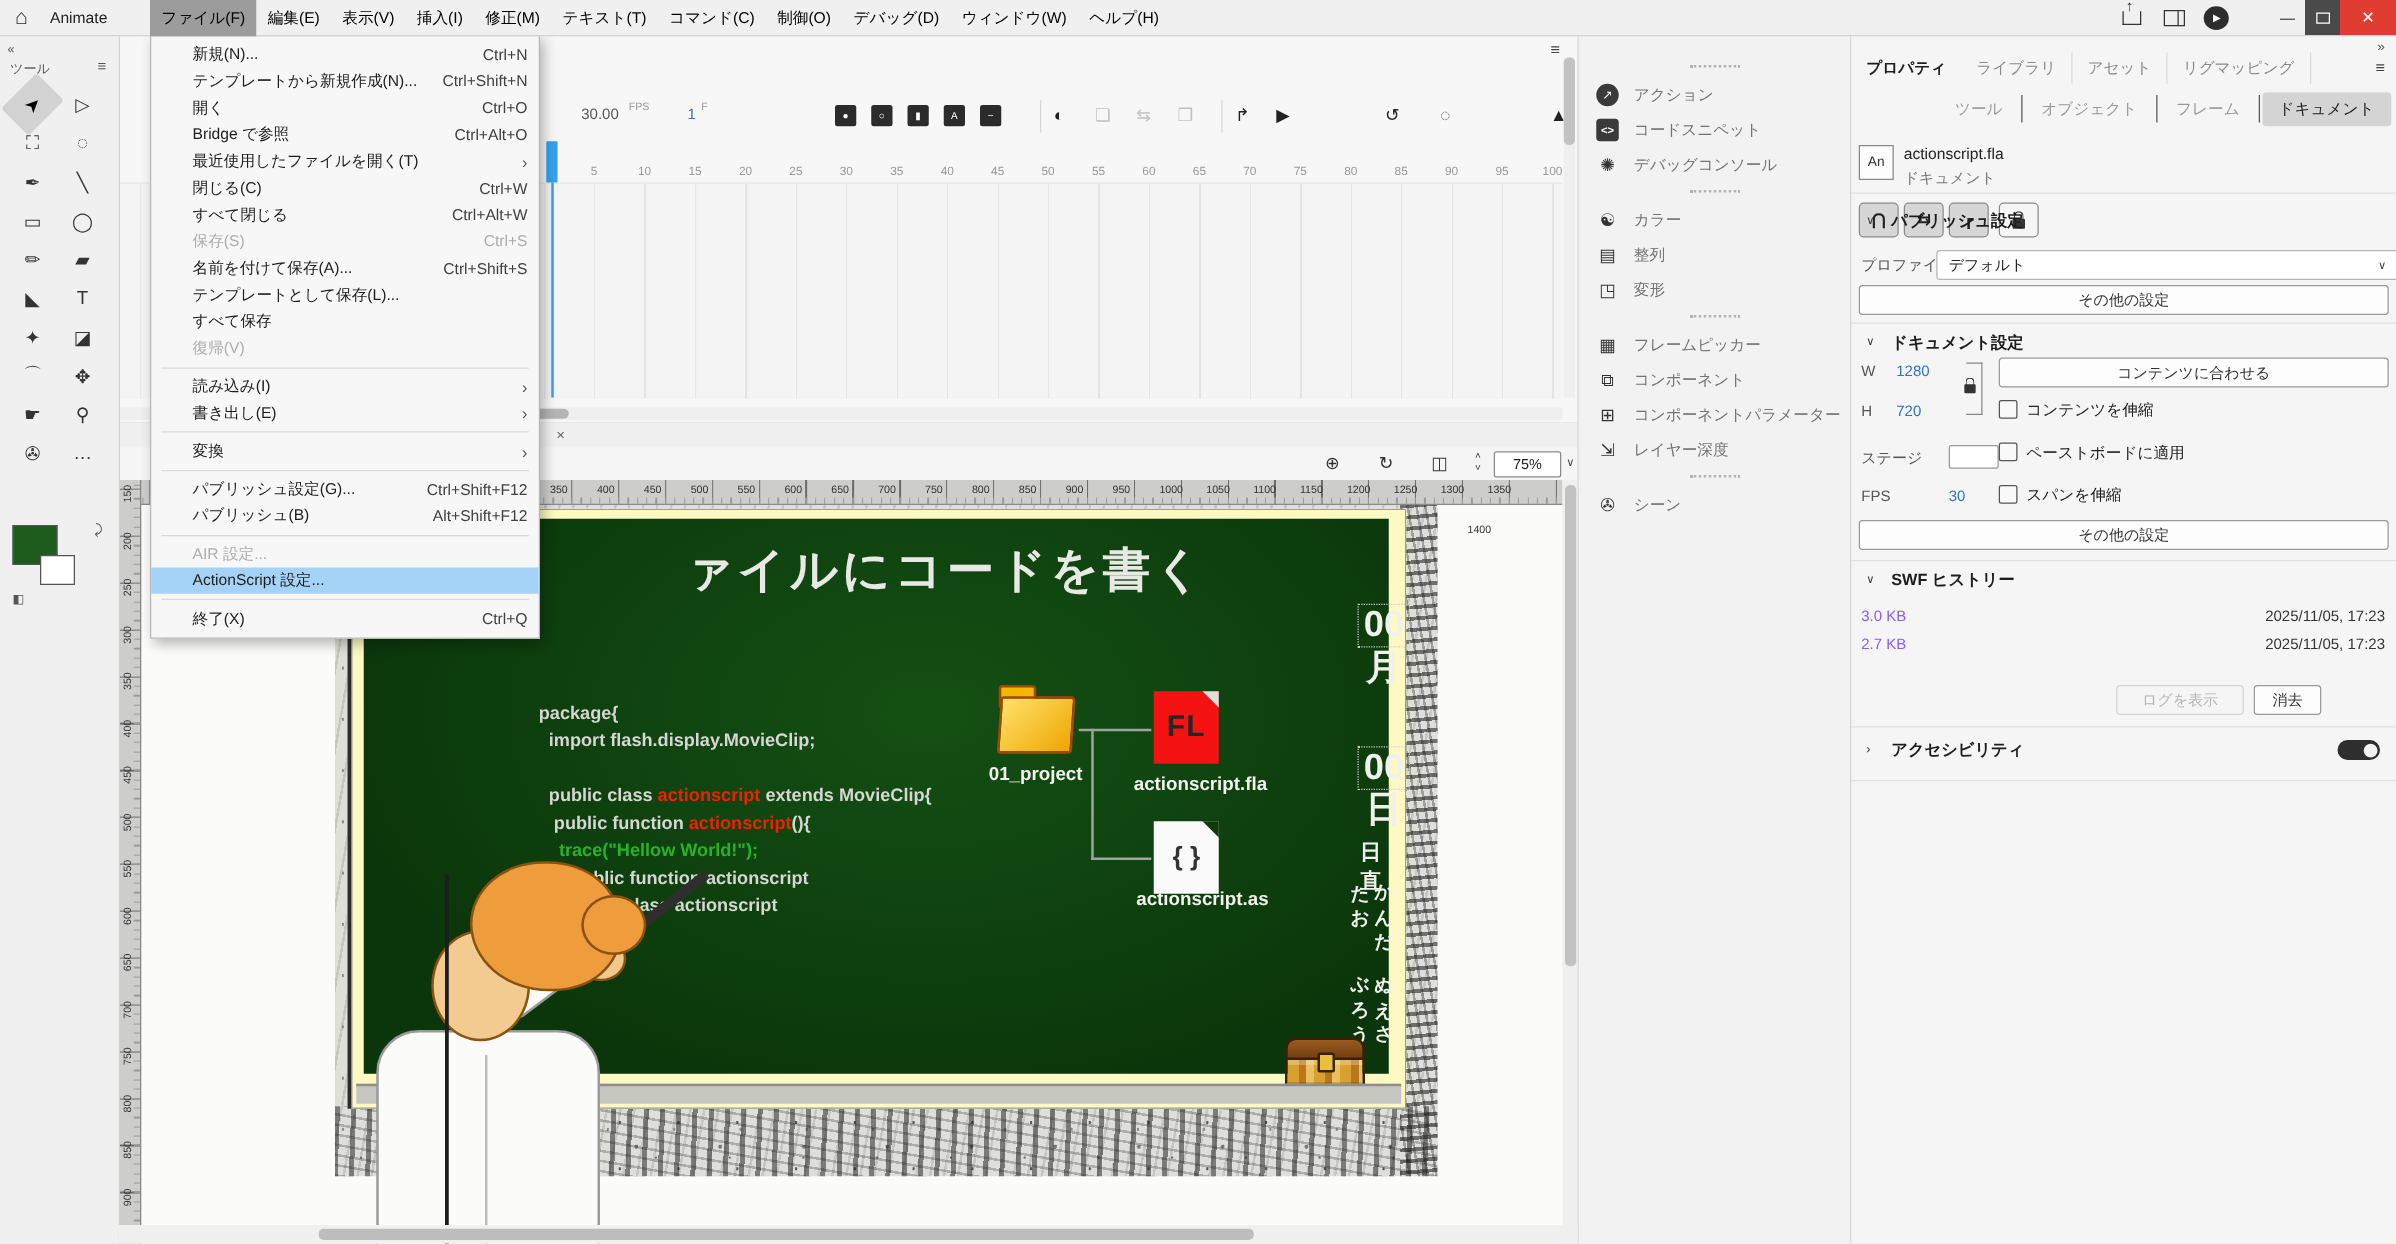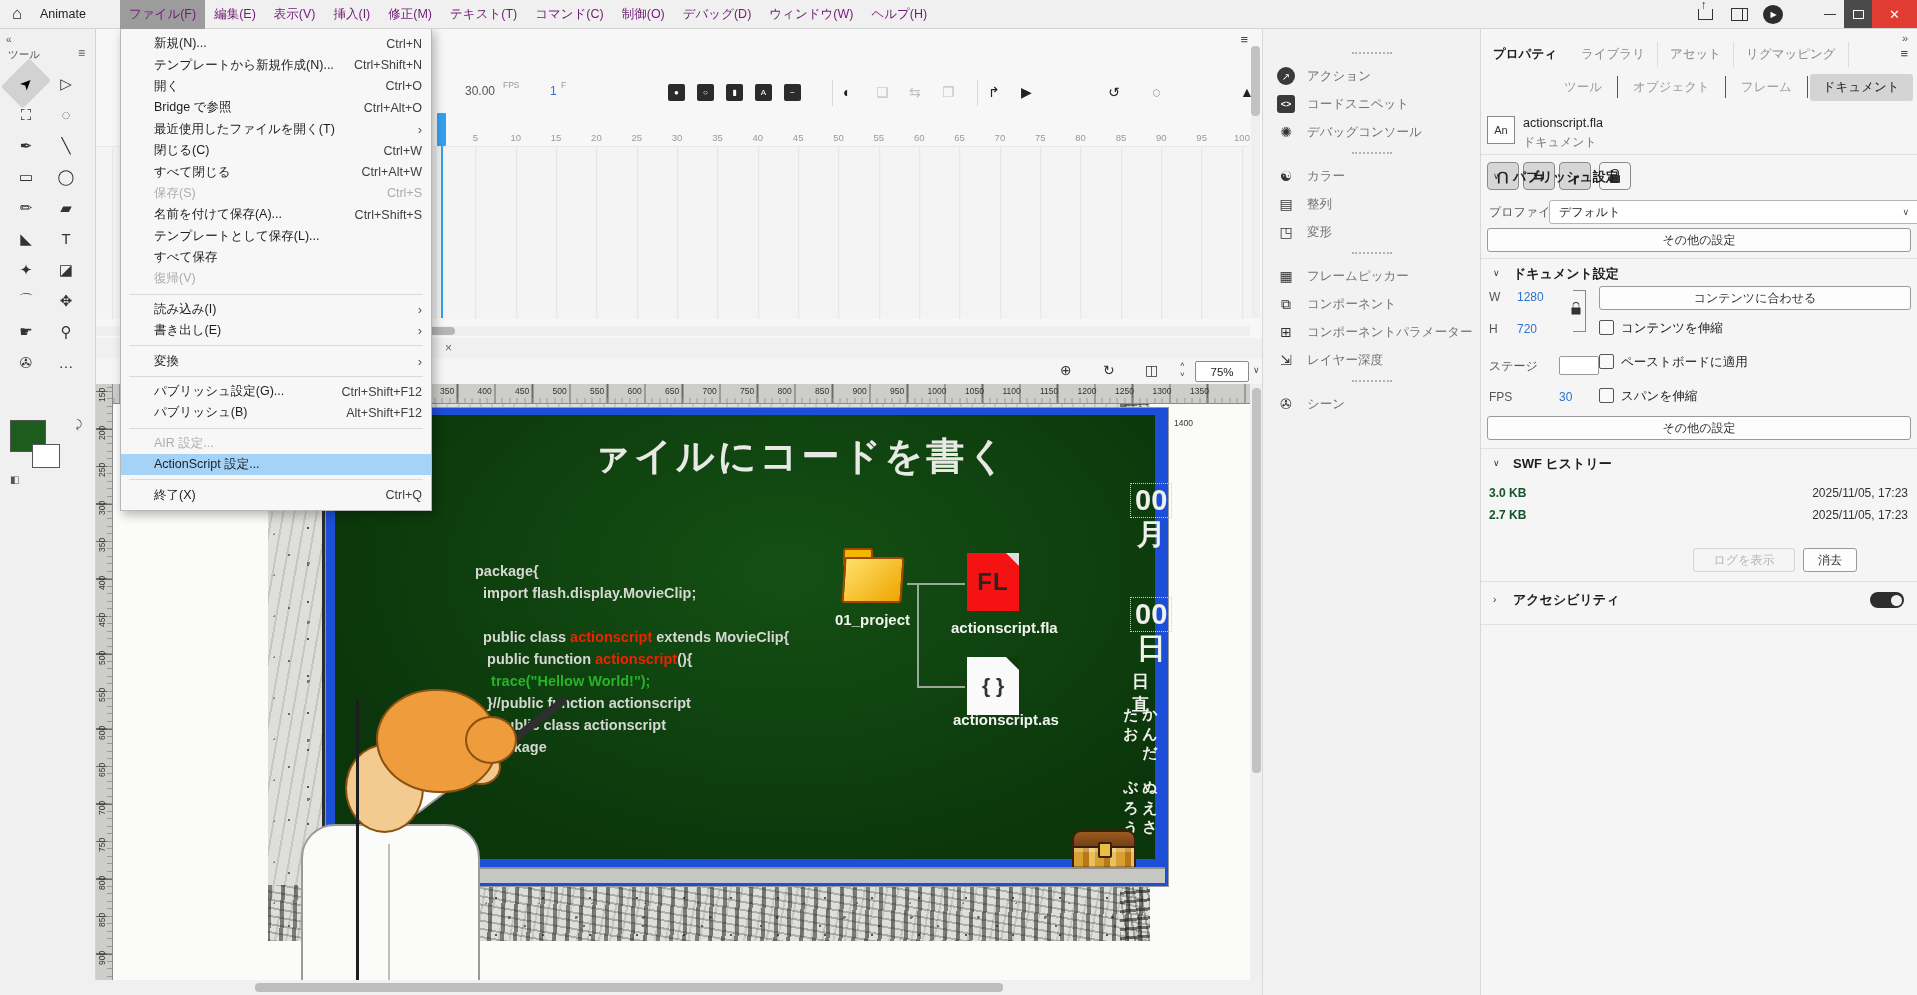--- a/index.html
+++ b/index.html
@@ -6,21 +6,21 @@
   body{width:1917px;height:995px;position:relative;overflow:hidden;
        font-family:"Liberation Sans","DejaVu Sans",sans-serif;color:#2a2a2a;
        -webkit-font-smoothing:antialiased;}
   #root{position:absolute;inset:0;background:#f0f0f0;}
   
   #menubar{position:absolute;left:0;top:0;width:1917px;height:28px;background:#f0f0f0;
            border-bottom:1px solid #d4d4d4;z-index:95;}
   #home-ic{position:absolute;left:12px;top:4px;font-size:17px;color:#2a2a2a;}
   #appname{position:absolute;left:40px;top:7px;font-size:12.5px;color:#222;}
   #menus{position:absolute;left:120px;top:0;height:28px;display:flex;align-items:center;}
-  .menu-item{padding:6px 9px;font-size:12.5px;color:#701a75;cursor:default;}
+  .menu-item{padding:6px 9px;font-size:12.5px;color:#000000;cursor:default;}
   .menu-item.active{background:#9c9c9c;}
   #topright{position:absolute;right:0;top:0;height:28px;display:flex;align-items:center;}
   .tr-ic{width:34px;height:28px;display:flex;align-items:center;justify-content:center;}
   .share-shape{position:relative;width:13px;height:10px;border:1.5px solid #333;border-top:none;}
   .share-shape:after{content:"↑";position:absolute;left:2px;top:-11px;font-size:12px;color:#333;}
   .ws-shape{width:15px;height:11px;border:1.5px solid #333;position:relative;}
   .ws-shape:after{content:"";position:absolute;right:4px;top:0;bottom:0;border-left:1.5px solid #333;}
   .testmovie{width:19px;height:19px;border-radius:50%;background:#2d2d2d;color:#fff;display:flex;
              align-items:center;justify-content:center;font-size:8px;padding-left:1px;}
   .winbtn{width:28px;height:28px;display:flex;align-items:center;justify-content:center;font-size:12px;color:#222;}
@@ -108,22 +108,22 @@
       radial-gradient(circle 2px at 85% 35%,#555550 50%,transparent 55%),
       radial-gradient(circle 2px at 35% 85%,#66665f 50%,transparent 55%),
       repeating-linear-gradient(100deg,rgba(90,90,85,.18) 0 2px,transparent 2px 11px);
     background-size:53px 41px,67px 59px,47px 37px,59px 53px,100% 100%;}
   #wall-right{position:absolute;right:0;top:0;width:30px;height:100%;
     background-image:repeating-linear-gradient(175deg,rgba(20,20,20,.55) 0 3px,transparent 3px 9px),
       repeating-linear-gradient(80deg,rgba(40,40,40,.35) 0 2px,transparent 2px 7px);}
   #wall-bottom{position:absolute;left:0;bottom:0;width:100%;height:56px;
     background-image:repeating-linear-gradient(92deg,rgba(25,25,25,.5) 0 4px,transparent 4px 13px),
       repeating-linear-gradient(10deg,rgba(60,60,55,.3) 0 2px,transparent 2px 8px);}
-  #board-frame{position:absolute;left:10px;top:3px;width:844px;height:480px;background:#1d4ed8;
-    border-left:3px solid #2c2c2c;box-shadow:inset 0 0 0 1px #9a9a96;margin-left:44px;}
+  #board-frame{position:absolute;left:10px;top:3px;width:844px;height:480px;background:#fef9c3;
+    border-left:3px solid #2c2c2c;box-shadow:inset 0 0 0 1px #9a9a96;}
   #board{position:absolute;left:10px;top:8px;width:820px;height:444px;
     background:radial-gradient(ellipse at 55% 35%,#145014,#0b360b 75%);}
   #tray{position:absolute;left:4px;bottom:4px;width:836px;height:14px;background:#c6c6c2;
     border-top:2px solid #8e8e8a;}
   #board-title{position:absolute;left:257px;top:16px;font-size:38px;font-weight:bold;color:#e8e8e4;
     letter-spacing:3px;}
   #code{position:absolute;left:140px;top:145px;font-size:14.5px;font-weight:bold;line-height:22px;
     font-family:"Liberation Sans","DejaVu Sans",sans-serif;white-space:pre;}
   .c-w{color:#d6d6d2;} .c-r{color:#ef2200;} .c-g{color:#27b327;}
   
@@ -226,21 +226,21 @@
   #profile-select{position:absolute;left:68px;top:172px;width:360px;height:22px;background:#fff;
     border:1px solid #b5b5b5;border-radius:3px;display:flex;align-items:center;padding-left:9px;color:#222;}
   #profile-chev{position:absolute;right:10px;font-size:9px;color:#444;}
   .checkbox{position:absolute;width:13px;height:13px;border:1.5px solid #555;border-radius:2px;background:#f9f9f9;}
   .cblabel{position:absolute;font-size:12.5px;color:#222;}
   #stage-swatch{position:absolute;left:78px;top:328px;width:38px;height:17px;background:#fff;
     border:1px solid #999;border-radius:2px;}
   #wh-link{position:absolute;left:92px;top:262px;width:12px;height:40px;border:1.5px solid #888;
     border-left:none;}
   #wh-link .css-lock{position:absolute;left:-2px;top:10px;transform:scale(.9);}
-  .hist-size{position:absolute;left:8px;color:#14532d;font-weight:bold;}
+  .hist-size{position:absolute;left:8px;color:#8b5cf6;}
   .hist-date{position:absolute;right:10px;color:#333;}
   #access-chev{position:absolute;left:12px;top:566px;font-size:10px;color:#333;}
   #access-hdr{position:absolute;left:32px;top:563px;font-weight:bold;font-size:13px;color:#1d1d1d;}
   .switch{position:absolute;width:34px;height:16px;border-radius:9px;background:#2e2e2e;}
   .switch:after{content:"";position:absolute;right:2.5px;top:2.5px;width:11px;height:11px;border-radius:50%;background:#f2f2f2;}
   
   #filemenu{position:absolute;left:120px;top:28px;width:310px;background:#f7f7f7;
     border:1px solid #b8b8b8;box-shadow:3px 4px 10px rgba(0,0,0,.28);z-index:90;padding:4px 0;}
   .fm-item{position:relative;height:21.4px;display:flex;align-items:center;font-size:12.5px;color:#1d1d1d;}
   .fm-item .lbl{margin-left:33px;}

